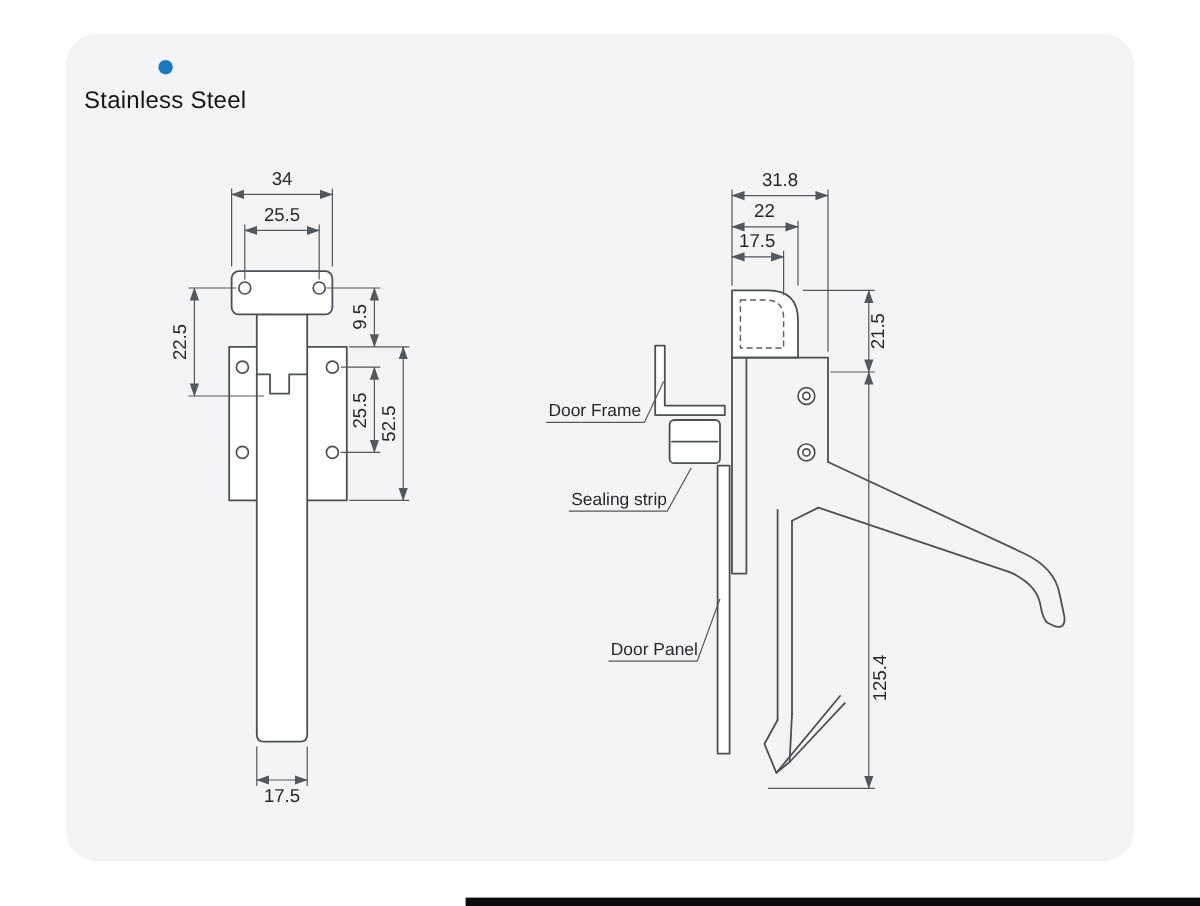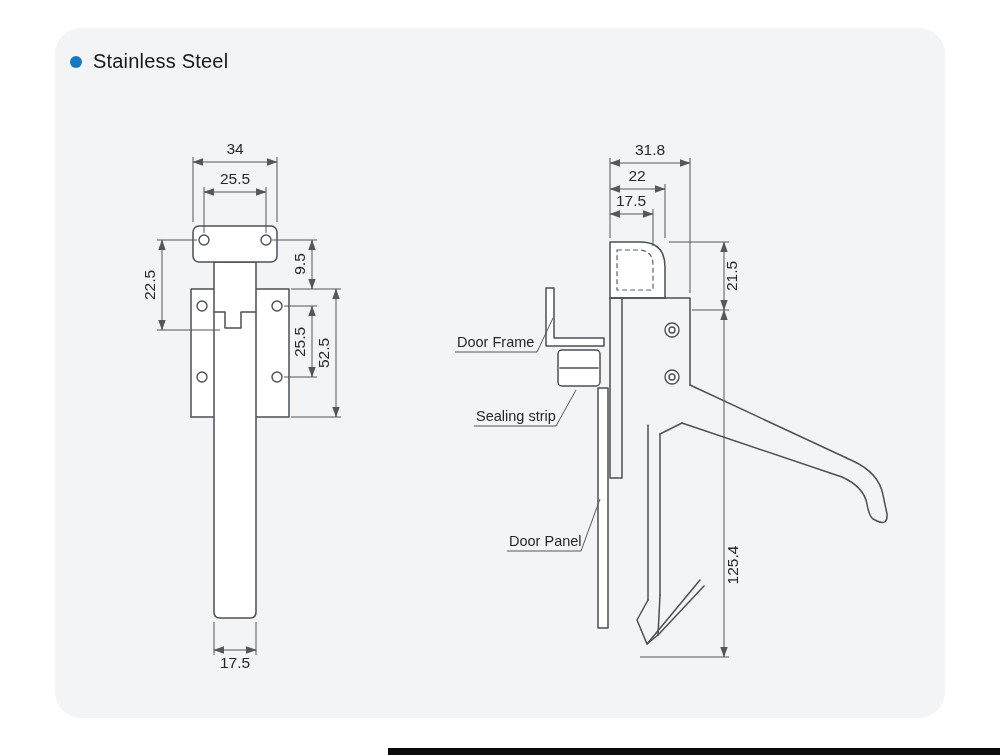--- a/index.html
+++ b/index.html
@@ -1,20 +1,20 @@
 <!DOCTYPE html>
 <html><head>
 <meta charset="utf-8">
 <style>
   html,body{margin:0;padding:0;}
   .page{position:relative;width:1000px;height:755px;background:#ffffff;overflow:hidden;
         font-family:"Liberation Sans",sans-serif;}
   .panel{position:absolute;left:55px;top:28px;width:890px;height:690px;
          background:#f2f4f5;border-radius:26px;}
-  .header{position:absolute;left:70px;top:50px;display:flex;align-items:center;gap:11px;z-index:3;}
+  .header{position:absolute;left:70px;top:50px;display:flex;align-items:center;gap:11px;z-index:3;flex-direction:column;}
   .bullet{width:12px;height:12px;border-radius:50%;display:inline-block;}
   .title{font-size:20px;font-weight:500;color:#15181b;letter-spacing:.2px;}
   svg.drawing{position:absolute;left:0;top:0;z-index:2;}
   .part{fill:#ffffff;stroke:#4b5055;stroke-width:1.5;stroke-linejoin:round;}
   .ln{fill:none;stroke:#4b5055;stroke-width:1.5;stroke-linejoin:round;stroke-linecap:round;}
   .hid{fill:none;stroke:#5a6066;stroke-width:1.2;stroke-dasharray:5 3;}
   .ext{fill:none;stroke:#53585d;stroke-width:1;}
   .dim{fill:none;stroke:#53585d;stroke-width:1;}
   .dim-text{font-size:15.5px;fill:#24282c;}
   .lbl-text{font-size:14.5px;fill:#24282c;}

